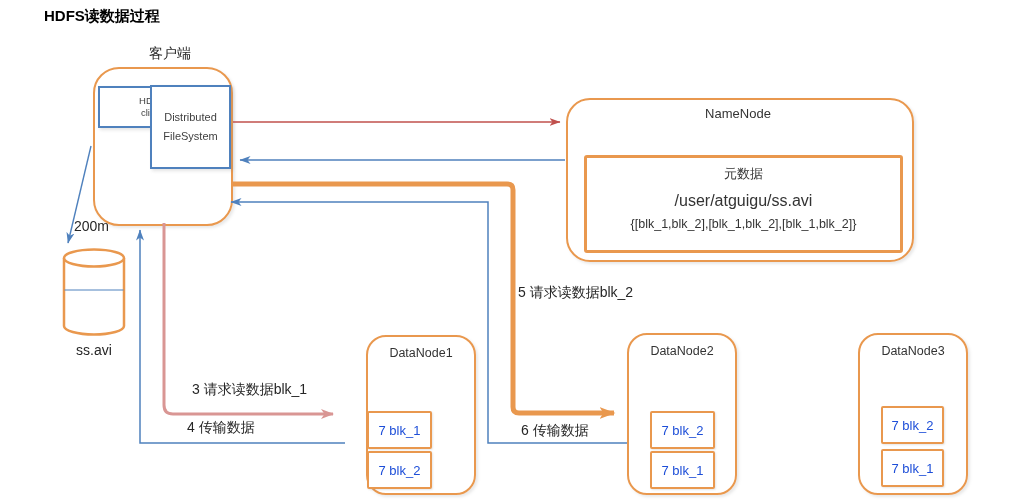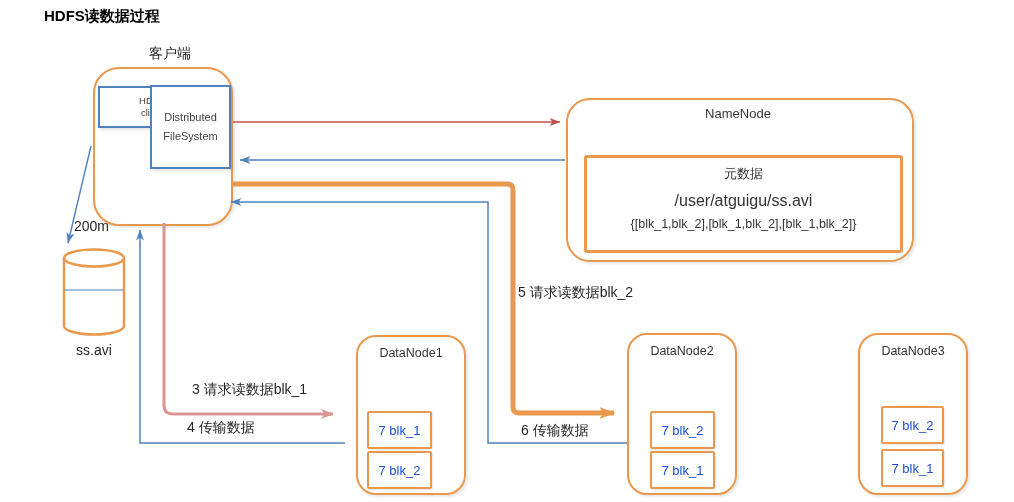--- a/index.html
+++ b/index.html
@@ -32,21 +32,21 @@
   .namenode-label{left:566px;top:106px;width:344px;text-align:center;font-size:13px;color:#333;}
   .meta{left:584px;top:155px;width:313px;height:92px;border:3px solid #E9984E;border-radius:3px;
         position:absolute;background:#fff;}
   .meta .row{position:absolute;width:100%;text-align:center;white-space:nowrap;color:#333;}
   .meta .r1{top:7px;font-size:13px;}
   .meta .r2{top:34px;font-size:16px;}
   .meta .r3{top:59px;font-size:12.5px;}
 
   .dn{position:absolute;width:106px;border-radius:20px;}
   .dn-label{position:absolute;width:100%;top:9px;text-align:center;font-size:12.5px;color:#333;}
-  .dn1{left:356px;top:335px;height:156px;}
+  .dn1{left:366px;top:335px;height:156px;}
   .dn2{left:627px;top:333px;height:158px;}
   .dn3{left:858px;top:333px;height:158px;}
 
   .step{font-size:14px;}
   .s1{left:234px;top:96px;}
   .s2{left:381px;top:130px;}
   .s3{left:192px;top:381px;}
   .s4{left:187px;top:419px;}
   .s5{left:518px;top:284px;}
   .s6{left:521px;top:422px;}

